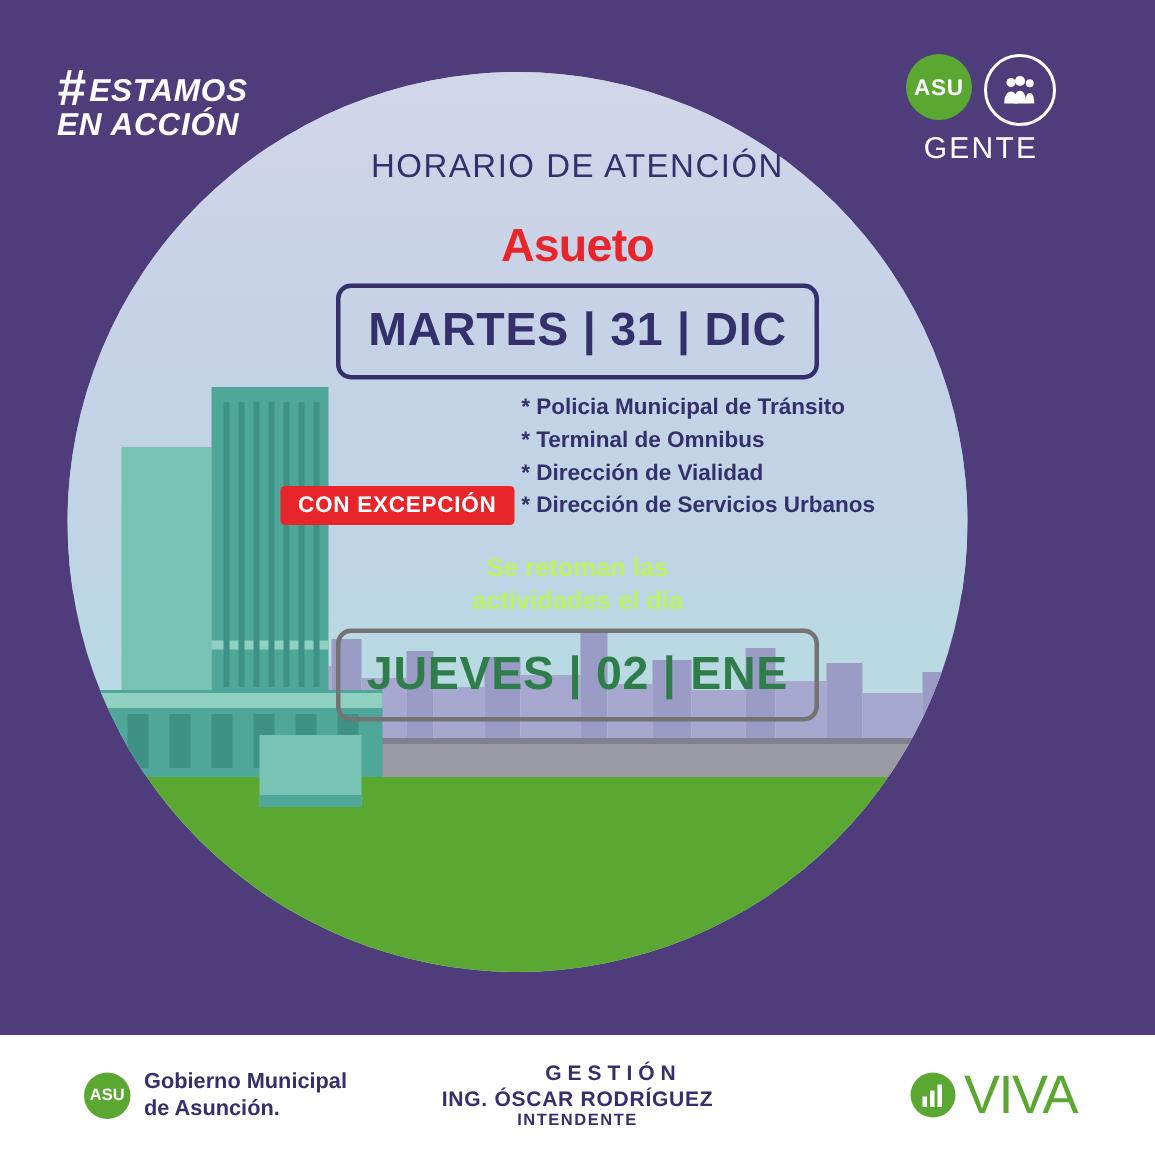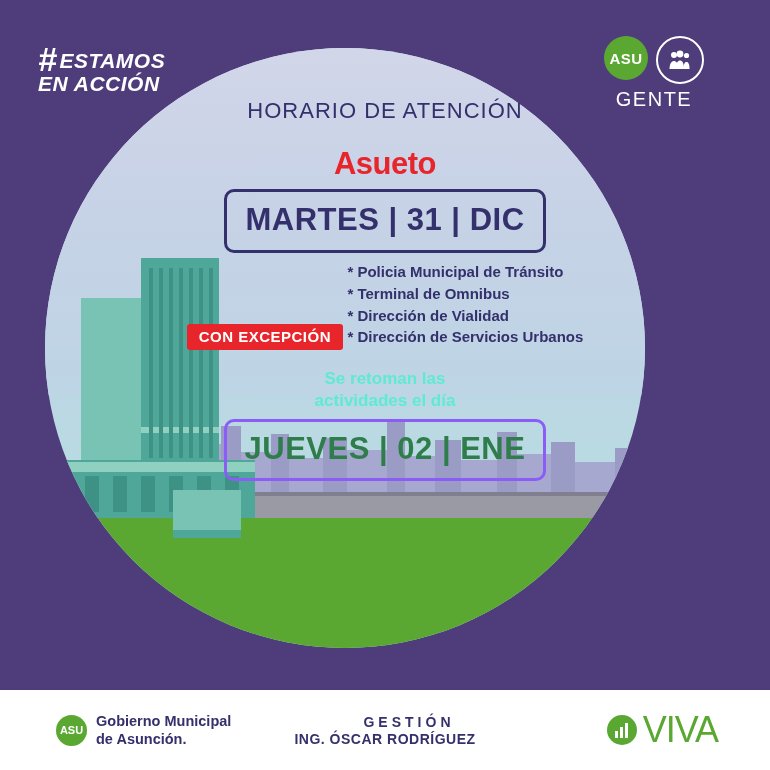--- a/index.html
+++ b/index.html
@@ -203,29 +203,29 @@
     list-style: none;
     text-align: left;
     display: inline-block;
     color: #33306b;
     font-size: 15px;
     font-weight: bold;
     line-height: 1.45;
   }
   .retoman {
     margin-top: 18px;
-    color: #5eead4;
+    color: #bef264;
     font-size: 17px;
     font-weight: bold;
     line-height: 1.25;
   }
   .box-green {
     margin: 8px auto 0 auto;
     width: 316px;
-    border: 3px solid #8b5cf6;
+    border: 3px solid #737373;
     border-radius: 10px;
     padding: 9px 0 11px 0;
     color: #2e7d4a;
     font-size: 31px;
     font-weight: bold;
     letter-spacing: 0.5px;
   }
   
   .footer {
     position: absolute;
@@ -426,20 +426,21 @@
       <div class="asu-circle-sm">ASU</div>
       <div class="gm-text">
         <div>Gobierno Municipal</div>
         <div>de Asunción.</div>
       </div>
     </div>
 
     <div class="footer-center">
       <div class="g1">GESTIÓN</div>
       <div class="g2">ING. ÓSCAR RODRÍGUEZ</div>
+      <div class="g3">INTENDENTE</div>
     </div>
 
     <div class="footer-right">
       <div class="viva-dot">
         <span class="bars">
           <i style="height:7px;"></i>
             <i style="height:11px;"></i>
             <i style="height:15px;"></i>
         </span>
       </div>

